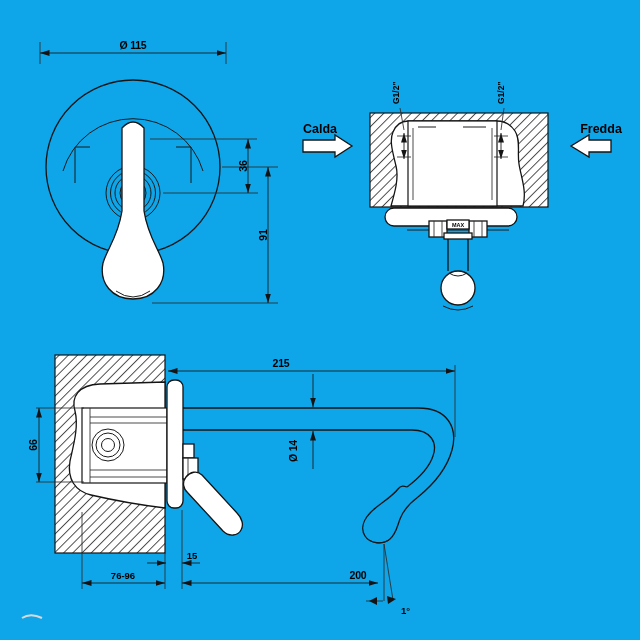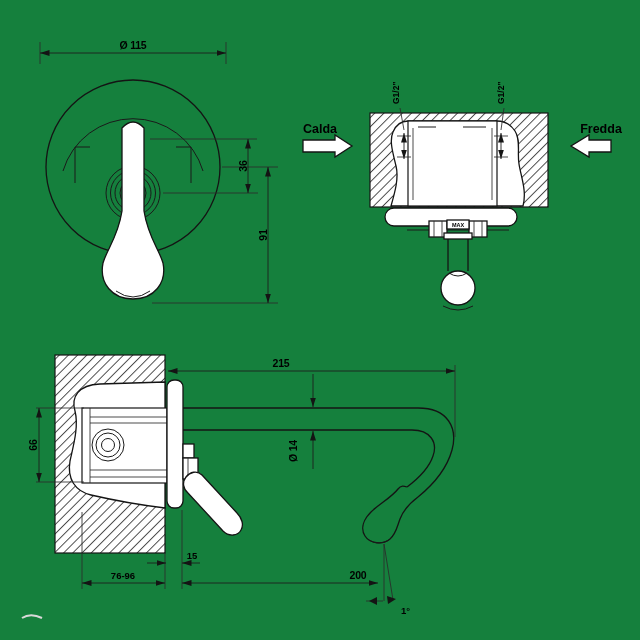--- a/index.html
+++ b/index.html
@@ -1,16 +1,16 @@
 <!DOCTYPE html>
 <html><head>
 <meta charset="utf-8">
 <style>
   html,body{margin:0;padding:0;background:#fff;}
-  #canvas{width:640px;height:640px;position:relative;background:#15803d;overflow:hidden;}
+  #canvas{width:640px;height:640px;position:relative;background:#0ea5e9;overflow:hidden;}
   svg{display:block;}
   .ol{fill:none;stroke:#141414;stroke-width:1.3;}
   .olw{fill:#fff;stroke:#141414;stroke-width:1.3;}
   .med{fill:none;stroke:#1a1a1a;stroke-width:1;}
   .thin{fill:none;stroke:#2a2a2a;stroke-width:0.85;}
   .dim{fill:none;stroke:#1d1d1d;stroke-width:0.9;}
   text{fill:#000;font-family:"Liberation Sans","DejaVu Sans",sans-serif;font-weight:700;}
   .dimtxt{font-size:10.5px;letter-spacing:-0.2px;}
   .smtxt{font-size:9.5px;}
   .lbl{font-size:12.5px;}

